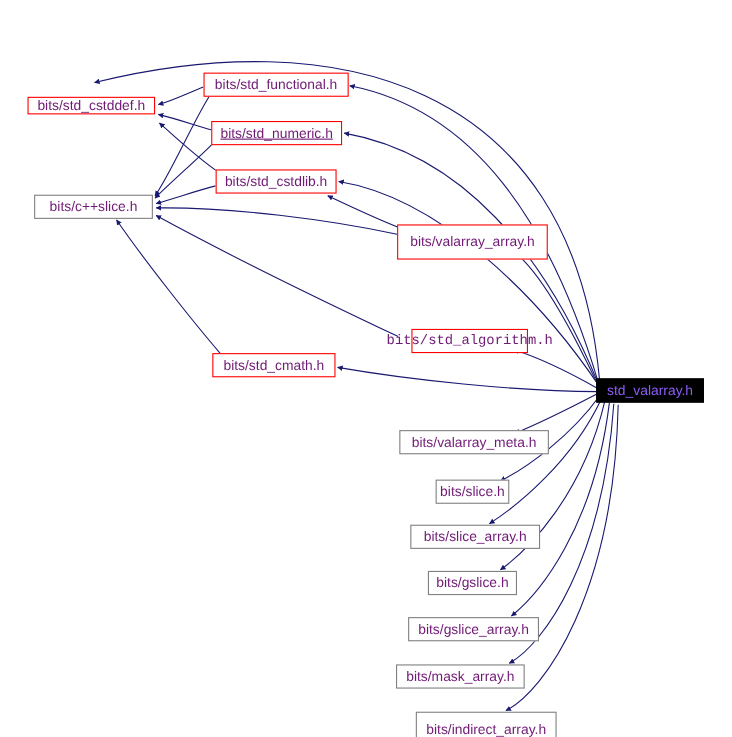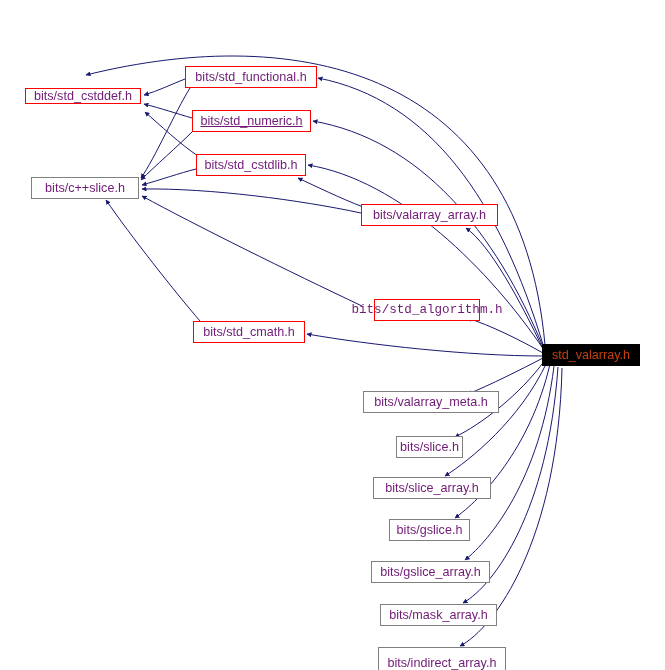--- a/index.html
+++ b/index.html
@@ -3,21 +3,21 @@
 <meta charset="utf-8">
 <style>
   html,body{margin:0;padding:0;background:#ffffff;}
   body{font-family:"Liberation Sans", sans-serif;}
   #graph{position:relative;width:665px;height:670px;background:#ffffff;overflow:hidden;}
   #edges{position:absolute;left:0;top:0;width:665px;height:670px;}
   .node{position:absolute;box-sizing:border-box;display:flex;align-items:center;justify-content:center;
         background:#ffffff;font-size:12.6px;color:#701a75;white-space:nowrap;letter-spacing:0px;}
   .node.red{border:1px solid #ff0000;}
   .node.gray{border:1px solid #808080;}
-  .node.current{background:#000000;color:#c2410c;border:1px solid #000000;text-align:center;}
+  .node.current{background:#000000;color:#8b5cf6;border:1px solid #000000;text-align:center;}
   .node span{display:block;line-height:1;padding:0 4px;}
 </style>
 </head>
 <body>
 
 <div id="graph">
   <svg id="edges" viewBox="0 0 665 670" xmlns="http://www.w3.org/2000/svg">
     <defs>
       <marker id="arrow" viewBox="0 0 10 10" refX="9" refY="5" markerWidth="5" markerHeight="5" orient="auto-start-reverse">
         <path d="M 0 0 L 10 5 L 0 10 z" fill="#191970"></path>
@@ -62,42 +62,42 @@
       </div>
       <div class="node red" style="left: 192px; top: 110px; width: 119px; height: 22px; text-decoration: underline;">
         <span>bits/std_numeric.h</span>
       </div>
       <div class="node red" style="left: 196px; top: 154px; width: 110px; height: 22px;">
         <span>bits/std_cstdlib.h</span>
       </div>
       <div class="node red" style="left: 193px; top: 321px; width: 112px; height: 22px;">
         <span>bits/std_cmath.h</span>
       </div>
-      <div class="node red" style="left: 361px; top: 204px; width: 137px; height: 22px;">
+      <div class="node red" style="left: 361px; top: 204px; width: 137px; height: 32px;">
         <span>bits/valarray_array.h</span>
       </div>
       <div class="node red" style="left: 374px; top: 299px; width: 106px; height: 22px; font-family: Liberation Mono, monospace;">
         <span>bits/std_algorithm.h</span>
       </div>
       <div class="node gray" style="left: 363px; top: 391px; width: 136px; height: 22px;">
         <span>bits/valarray_meta.h</span>
       </div>
       <div class="node gray" style="left: 396px; top: 436px; width: 67px; height: 22px;">
         <span>bits/slice.h</span>
       </div>
       <div class="node gray" style="left: 373px; top: 477px; width: 118px; height: 22px;">
         <span>bits/slice_array.h</span>
       </div>
       <div class="node gray" style="left: 389px; top: 519px; width: 81px; height: 22px;">
         <span>bits/gslice.h</span>
       </div>
       <div class="node gray" style="left: 371px; top: 561px; width: 119px; height: 22px;">
         <span>bits/gslice_array.h</span>
       </div>
-      <div class="node gray" style="left: 380px; top: 604px; width: 117px; height: 22px;">
+      <div class="node gray" style="left: 360px; top: 604px; width: 117px; height: 22px;">
         <span>bits/mask_array.h</span>
       </div>
       <div class="node gray" style="left: 378px; top: 647px; width: 128px; height: 32px;">
         <span>bits/indirect_array.h</span>
       </div>
       <div class="node current" style="left: 542px; top: 344px; width: 98px; height: 22px;">
         <span>std_valarray.h</span>
       </div>
     </div>
 </div>

